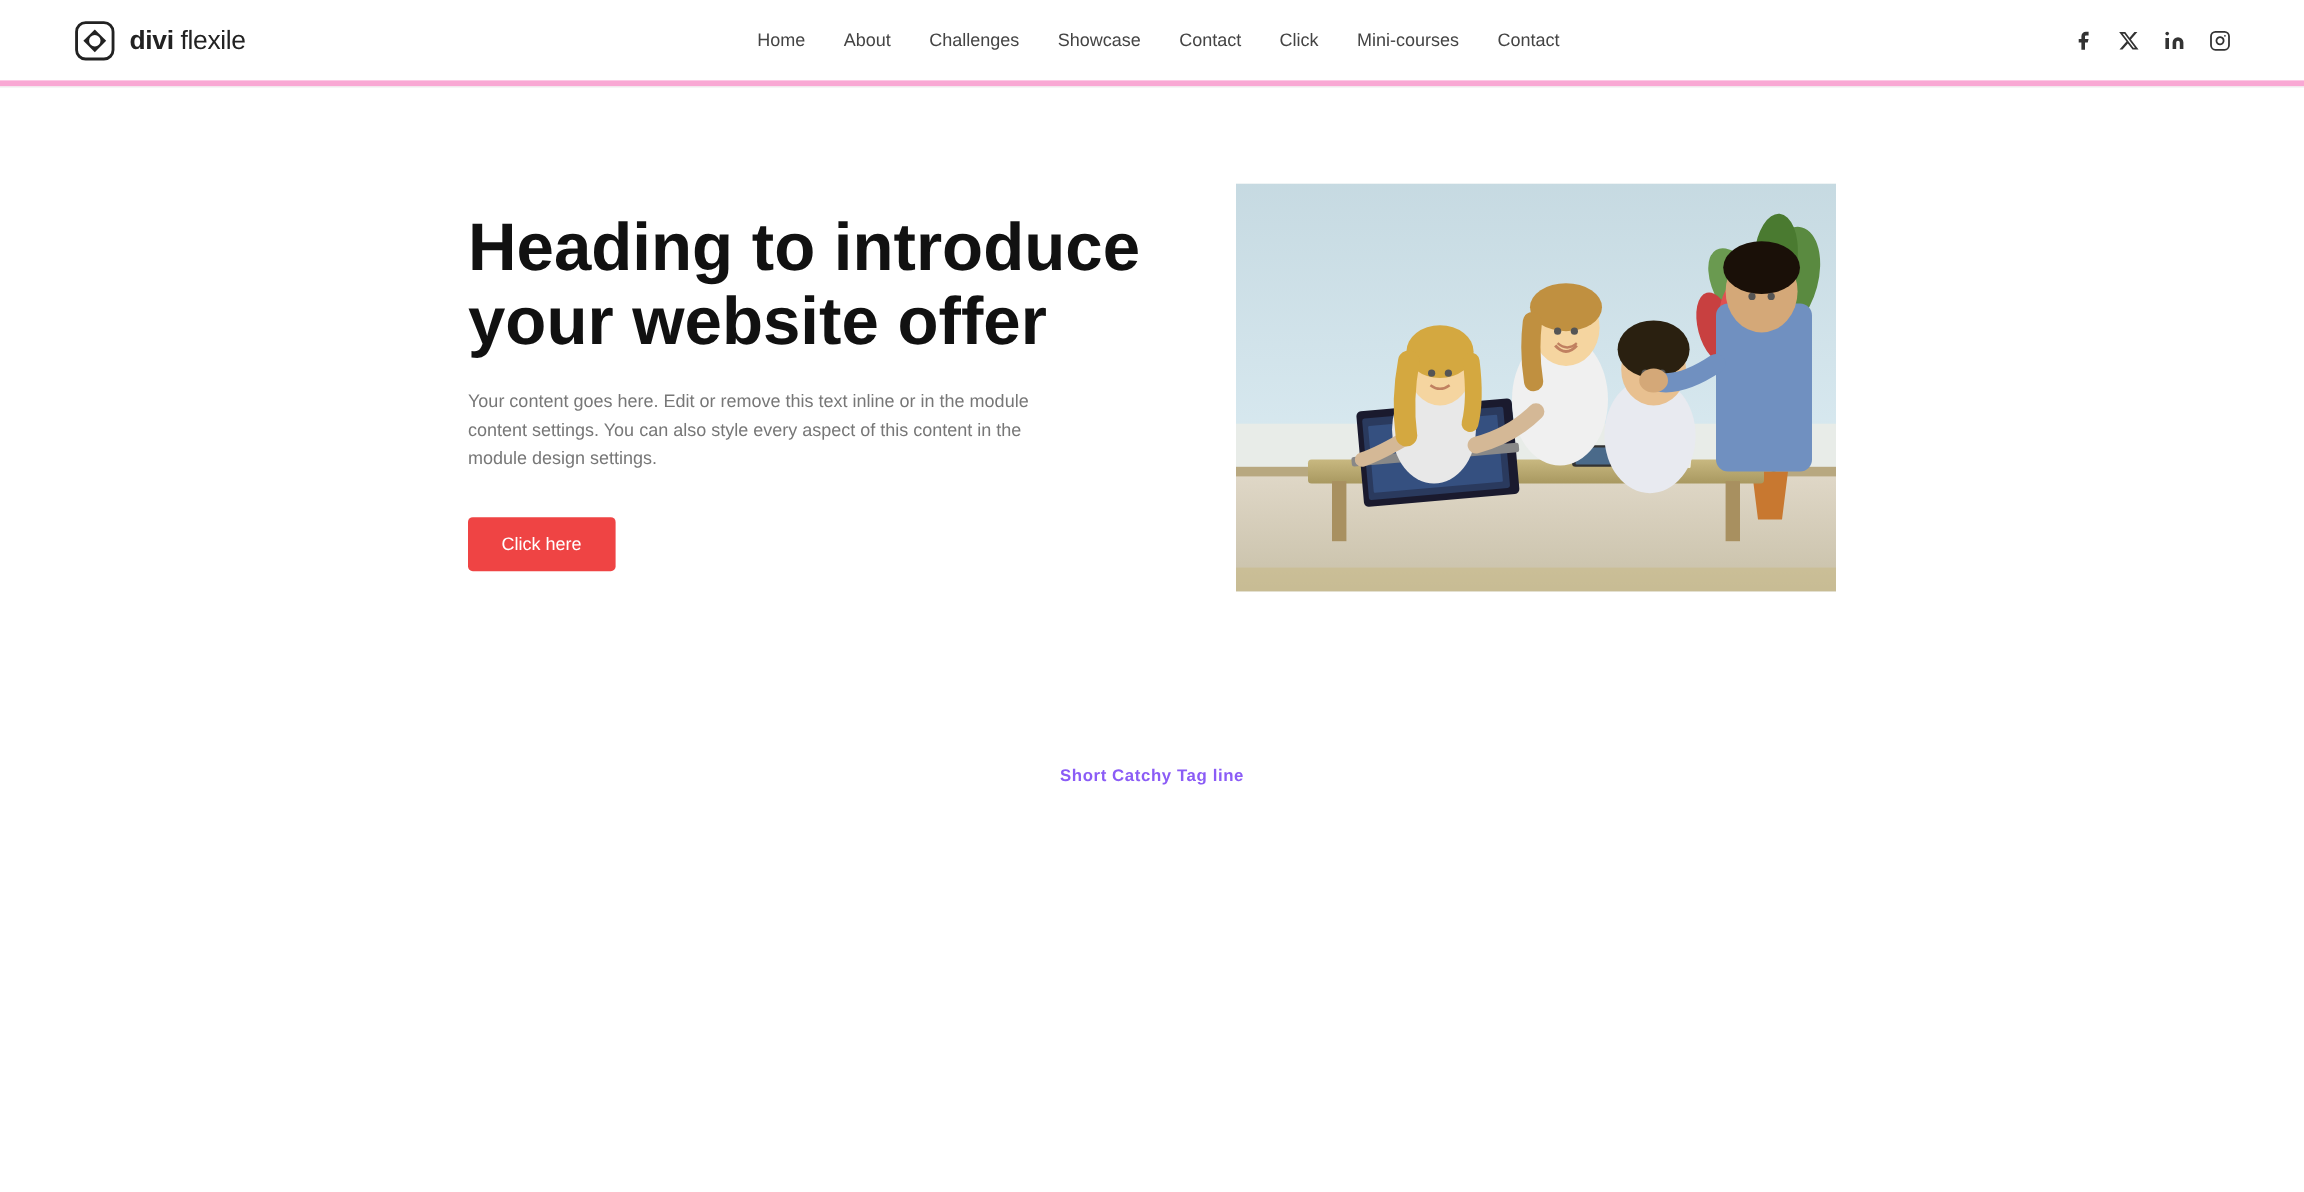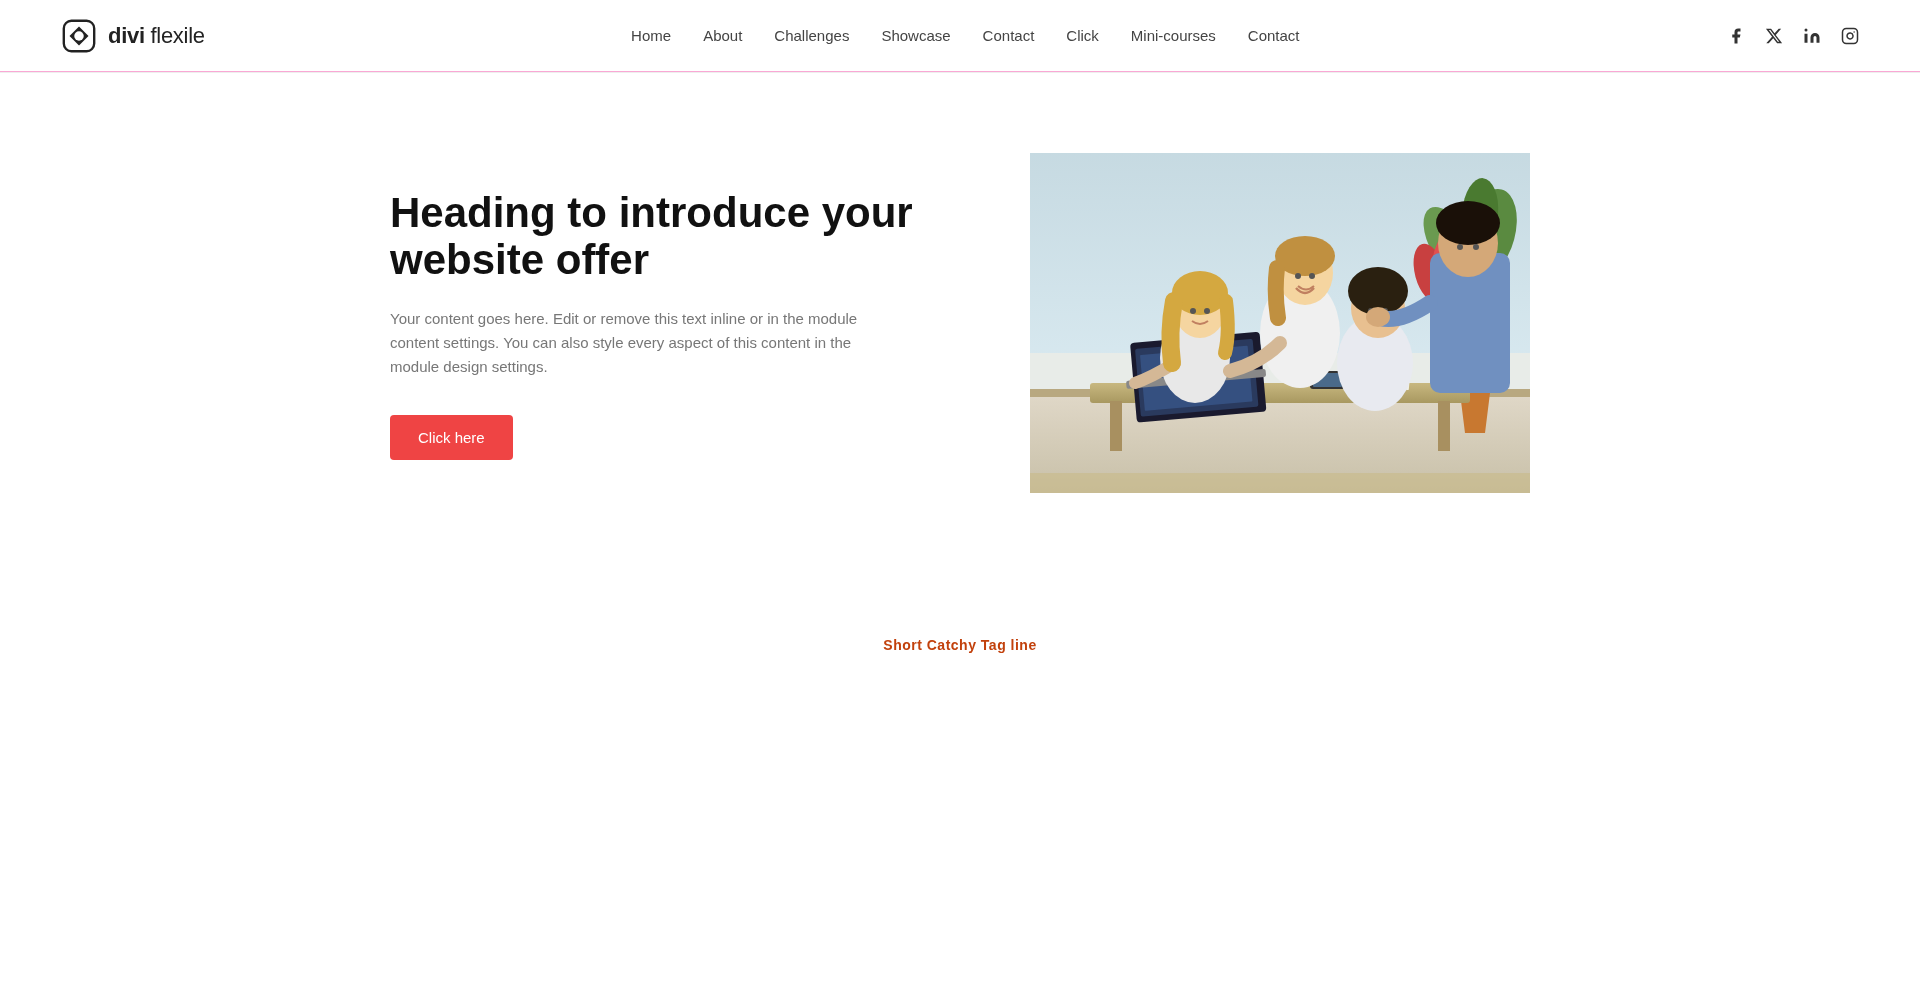--- a/index.html
+++ b/index.html
@@ -5,21 +5,21 @@
     * { margin: 0; padding: 0; box-sizing: border-box; }
     body { font-family: 'Helvetica Neue', Arial, sans-serif; background: #fff; color: #222; }
 
     
     nav {
       display: flex;
       align-items: center;
       justify-content: space-between;
       padding: 0 60px;
       height: 72px;
-      border-bottom: 1px solid #f9a8d4;
+      border-bottom: 5px solid #f9a8d4;
       background: #fff;
     }
     .logo {
       display: flex;
       align-items: center;
       gap: 10px;
       text-decoration: none;
       color: #222;
     }
     .logo-icon {
@@ -67,21 +67,21 @@
       padding: 80px 120px;
       gap: 80px;
       max-width: 1400px;
       margin: 0 auto;
     }
     .hero-text {
       flex: 1;
       max-width: 560px;
     }
     .hero-heading {
-      font-size: 42px;
+      font-size: 56px;
       font-weight: 800;
       line-height: 1.1;
       color: #111;
       margin-bottom: 24px;
     }
     .hero-body {
       font-size: 15px;
       color: #777;
       line-height: 1.6;
       margin-bottom: 36px;
@@ -104,21 +104,21 @@
       max-width: 500px;
     }
 
     
     .features-section {
       text-align: center;
       padding: 60px 60px 30px;
       background: #fff;
     }
     .features-tagline {
-      color: #c2410c;
+      color: #8b5cf6;
       font-size: 14px;
       font-weight: 600;
       letter-spacing: 0.5px;
       margin-bottom: 12px;
     }
     .features-heading {
       font-size: 42px;
       font-weight: 800;
       color: #111;
     }

